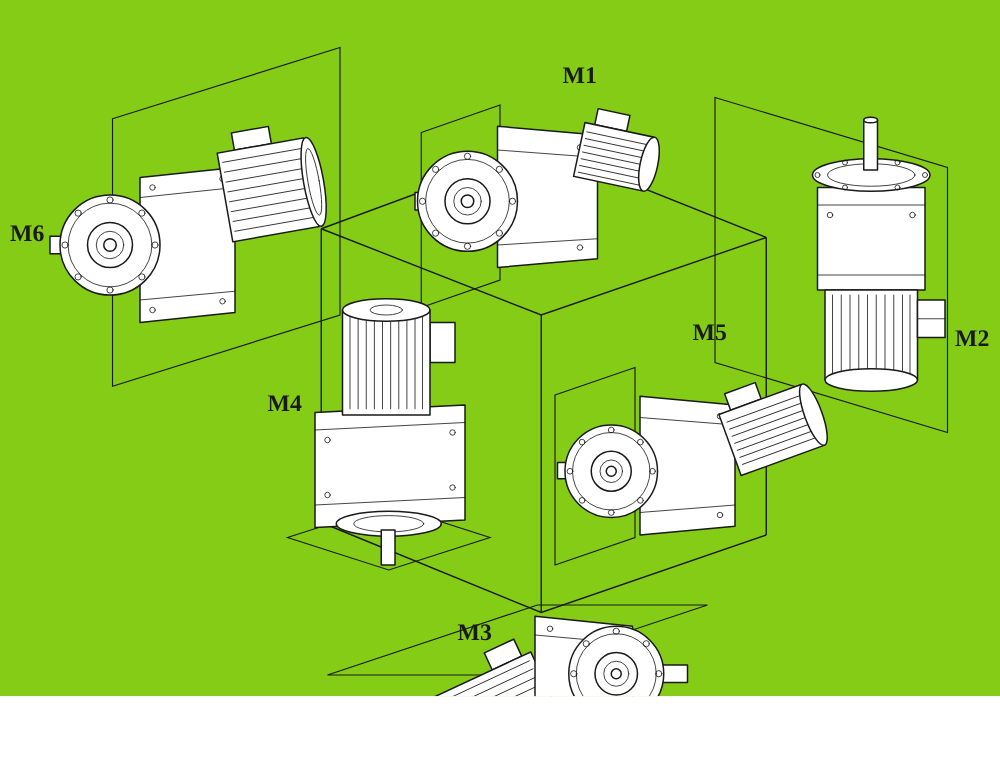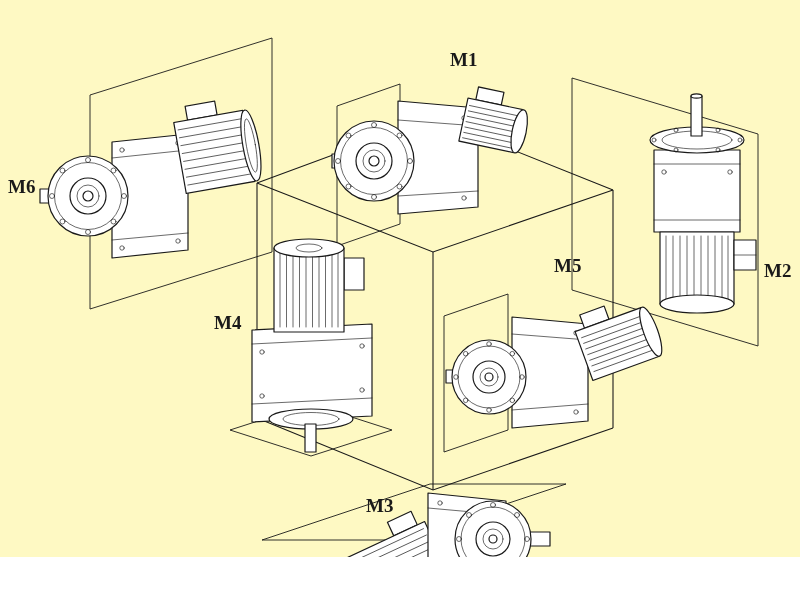--- a/index.html
+++ b/index.html
@@ -1,16 +1,16 @@
 <!DOCTYPE html>
 <html><head>
 <meta charset="utf-8">
 <style>
   html,body{margin:0;padding:0;background:#fff;}
-  .stage{position:relative;width:800px;height:557px;background:#fef9c3;overflow:hidden;
+  .stage{position:relative;width:800px;height:557px;background:#84cc16;overflow:hidden;
          font-family:"Liberation Serif",serif;}
   svg{display:block;}
   .unit{fill:none;stroke:currentColor;stroke-width:1.2;stroke-linejoin:round;stroke-linecap:round;}
   .plane{fill:none;stroke:currentColor;stroke-width:0.9;}
   .cube{fill:none;stroke:currentColor;stroke-width:1.1;}
   .thin{stroke-width:0.65;}
   text.label{font-family:"Liberation Serif",serif;font-weight:bold;font-size:19px;
              fill:currentColor;stroke:none;}
 </style>
 </head>

